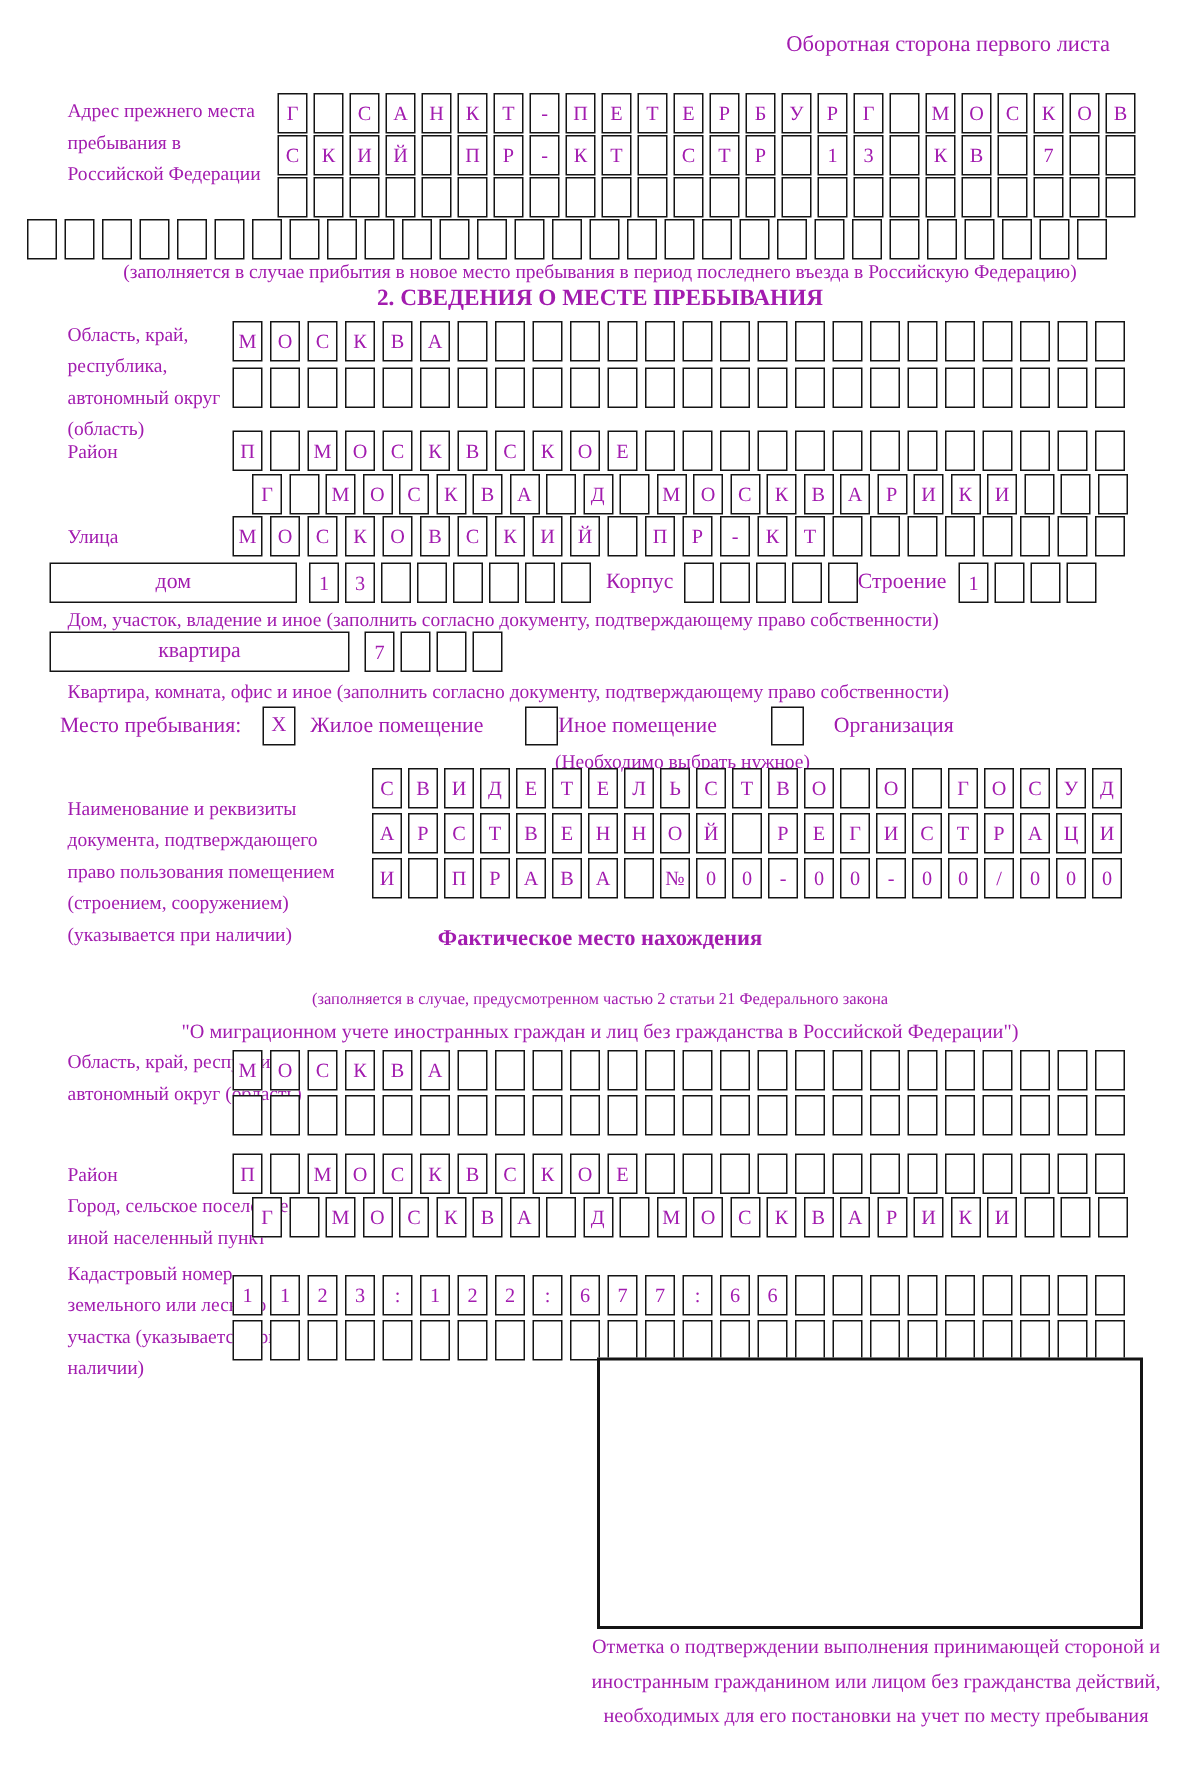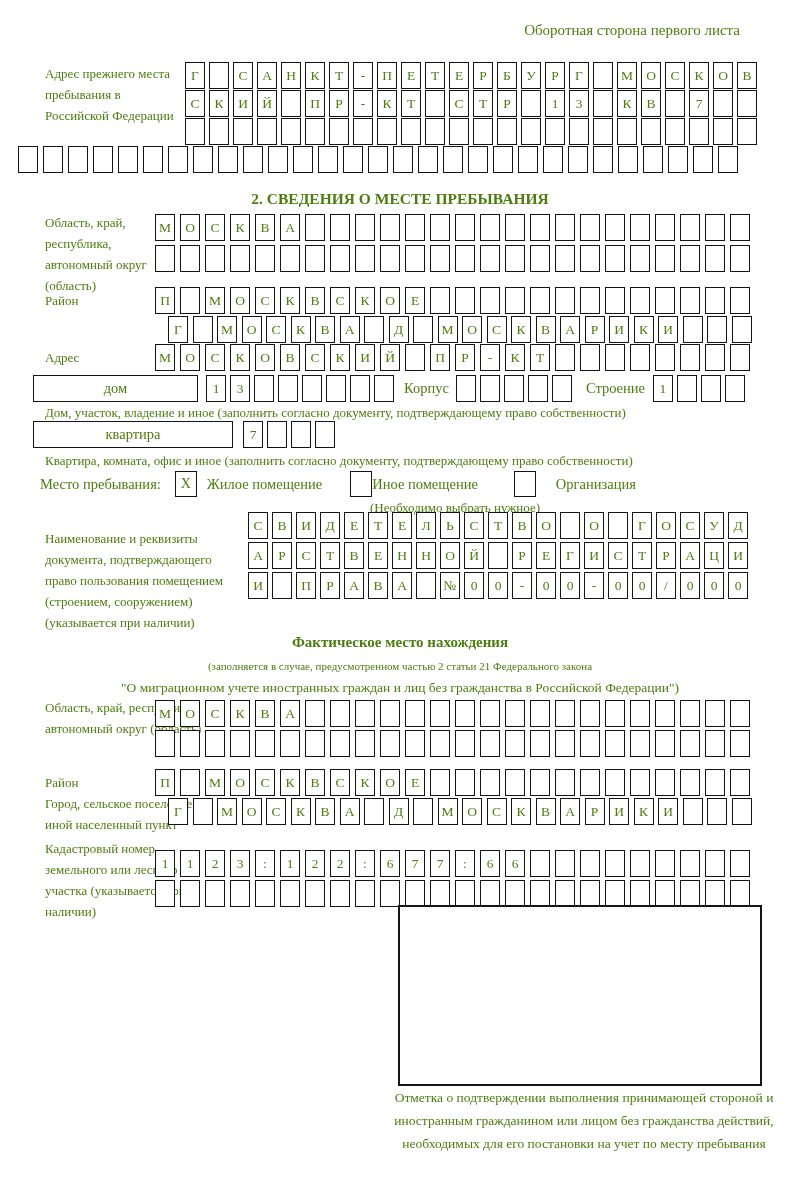--- a/index.html
+++ b/index.html
@@ -1,16 +1,16 @@
 <!DOCTYPE html>
 <html><head>
 <meta charset="utf-8">
 <style>
   html,body{margin:0;padding:0;background:#ffffff;}
-  .page{position:relative;width:800px;height:1180px;background:#ffffff;color:#4d7c0f;
+  .page{position:relative;width:800px;height:1180px;background:#ffffff;color:#a21caf;
         font-family:"Liberation Serif","DejaVu Serif",serif;overflow:hidden;}
   .hdr{position:absolute;top:22px;right:60px;font-size:15px;}
   .lbl{position:absolute;font-size:13px;line-height:21px;}
   .note{position:absolute;font-size:13px;line-height:21px;}
   .center{left:0;width:800px;text-align:center;}
   .title{position:absolute;left:0;width:800px;text-align:center;font-weight:bold;font-size:15.5px;}
   .boxrow{position:absolute;display:flex;}
   .cell{box-sizing:border-box;flex:0 0 auto;width:20px;height:27px;border:1.7px solid #141414;
         display:flex;align-items:center;justify-content:center;font-size:13.5px;background:#fff;}
   .wbox{box-sizing:border-box;border:1.7px solid #141414;height:27px;display:flex;align-items:center;
@@ -131,20 +131,21 @@
       <span class="cell"></span>
       <span class="cell"></span>
       <span class="cell"></span>
       <span class="cell"></span>
       <span class="cell"></span>
       <span class="cell"></span>
       <span class="cell"></span>
       <span class="cell"></span>
       <span class="cell"></span>
     </div>
+  <div class="note center" style="top:170px">(заполняется в случае прибытия в новое место пребывания в период последнего въезда в Российскую Федерацию)</div>
 
   <div class="title" style="top:190px">2. СВЕДЕНИЯ О МЕСТЕ ПРЕБЫВАНИЯ</div>
 
   <div class="lbl" style="left:45px;top:212px;width:118px">Область, край, республика, автономный округ (область)</div>
   <div class="boxrow" style="left:155px;top:214px;gap:5px">
       <span class="cell">М</span>
       <span class="cell">О</span>
       <span class="cell">С</span>
       <span class="cell">К</span>
       <span class="cell">В</span>
@@ -243,21 +244,21 @@
       <span class="cell">А</span>
       <span class="cell">Р</span>
       <span class="cell">И</span>
       <span class="cell">К</span>
       <span class="cell">И</span>
       <span class="cell"></span>
       <span class="cell"></span>
       <span class="cell"></span>
     </div>
 
-  <div class="lbl" style="left:45px;top:347px">Адрес</div>
+  <div class="lbl" style="left:45px;top:347px">Улица</div>
   <div class="boxrow" style="left:155px;top:344px;gap:5px">
       <span class="cell">М</span>
       <span class="cell">О</span>
       <span class="cell">С</span>
       <span class="cell">К</span>
       <span class="cell">О</span>
       <span class="cell">В</span>
       <span class="cell">С</span>
       <span class="cell">К</span>
       <span class="cell">И</span>
@@ -291,21 +292,21 @@
         <span class="cell"></span>
       </div>
     <span class="inl" style="margin-left:10px">Корпус</span>
     <div class="boxrow" style="position:static;margin-left:7px;gap:4px">
         <span class="cell"></span>
         <span class="cell"></span>
         <span class="cell"></span>
         <span class="cell"></span>
         <span class="cell"></span>
       </div>
-    <span class="inl" style="margin-left:14px">Строение</span>
+    <span class="inl" style="">Строение</span>
     <div class="boxrow" style="position:static;margin-left:8px;gap:4px">
         <span class="cell">1</span>
         <span class="cell"></span>
         <span class="cell"></span>
         <span class="cell"></span>
       </div>
   </div>
   <div class="note" style="left:45px;top:402px">Дом, участок, владение и иное (заполнить согласно документу, подтверждающему право собственности)</div>
 
   <div class="flexrow" style="left:33px;top:421px">
@@ -394,21 +395,21 @@
       <span class="cell">0</span>
       <span class="cell">-</span>
       <span class="cell">0</span>
       <span class="cell">0</span>
       <span class="cell">/</span>
       <span class="cell">0</span>
       <span class="cell">0</span>
       <span class="cell">0</span>
     </div>
 
-  <div class="title" style="top:634px;font-size:15px">Фактическое место нахождения</div>
+  <div class="title" style="top:618px;font-size:15px">Фактическое место нахождения</div>
   <div class="note center" style="top:656px;font-size:11px">(заполняется в случае, предусмотренном частью 2 статьи 21 Федерального закона</div>
   <div class="note center" style="top:677px;font-size:13.5px">"О миграционном учете иностранных граждан и лиц без гражданства в Российской Федерации")</div>
 
   <div class="lbl" style="left:45px;top:697px;width:160px">Область, край, республика, автономный округ (область)</div>
   <div class="boxrow" style="left:155px;top:700px;gap:5px">
       <span class="cell">М</span>
       <span class="cell">О</span>
       <span class="cell">С</span>
       <span class="cell">К</span>
       <span class="cell">В</span>

